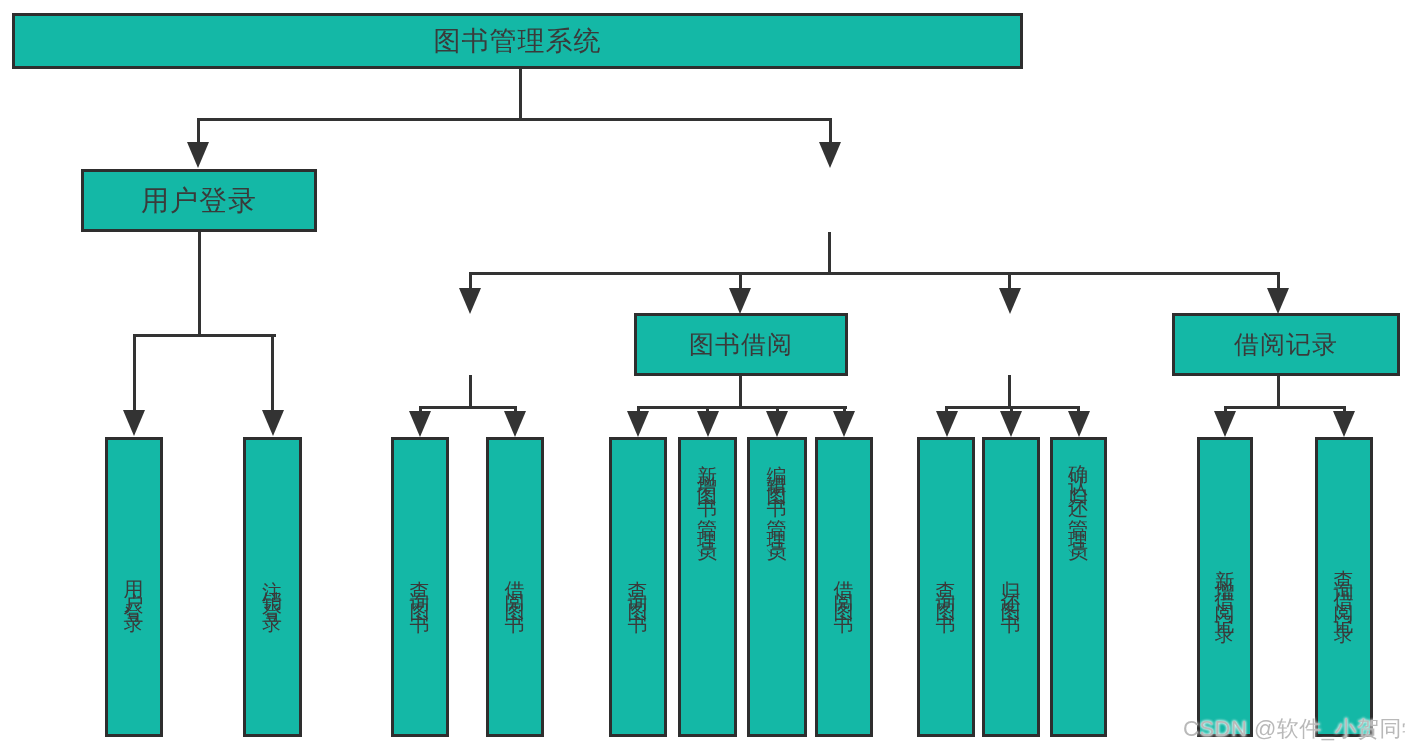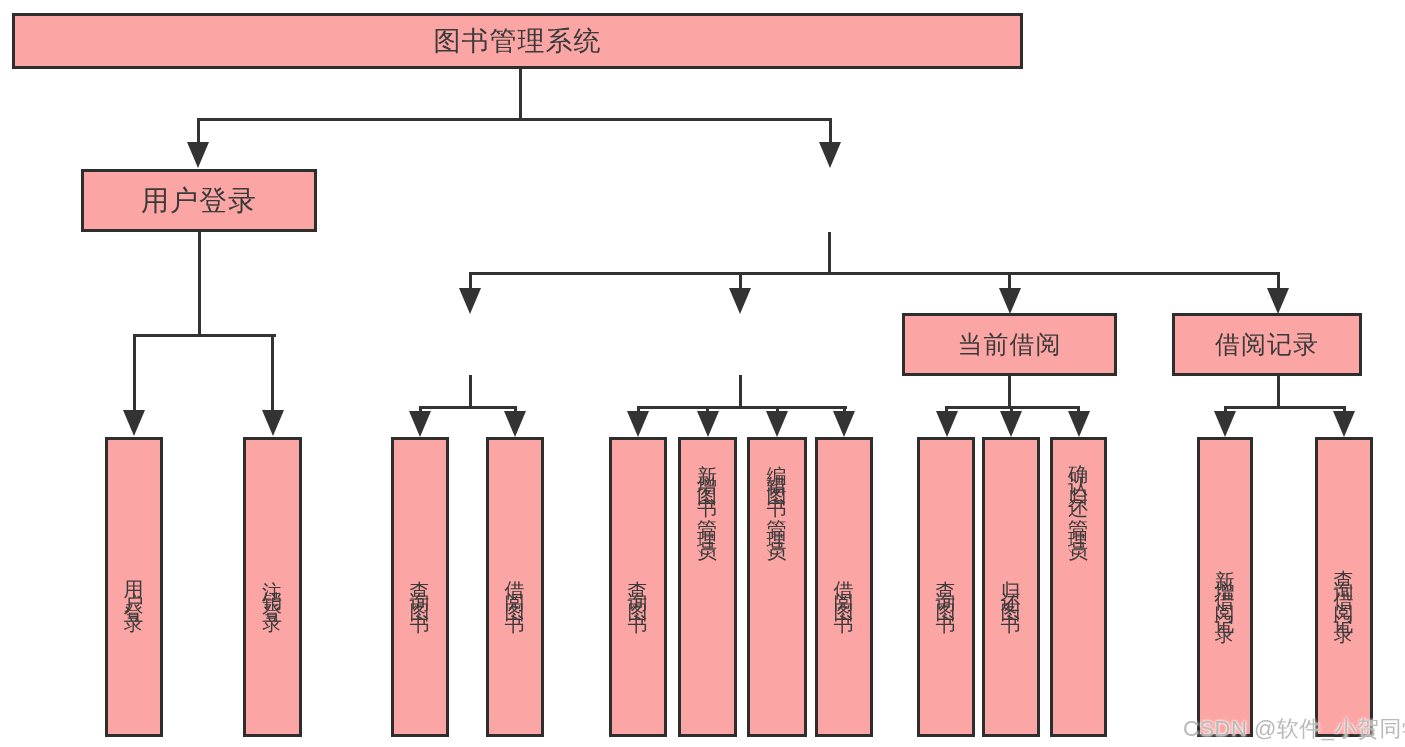--- a/index.html
+++ b/index.html
@@ -2,21 +2,21 @@
 <html><head>
 <meta charset="utf-8">
 <style>
   * { margin:0; padding:0; box-sizing:border-box; }
   html,body { background:#ffffff; }
   .canvas {
     position:relative; width:1405px; height:747px; background:#ffffff;
     font-family:"Liberation Sans","DejaVu Sans",sans-serif; color:#3a3a3a; overflow:hidden;
   }
   .box {
-    position:absolute; background:#fca5a5; border:3px solid #2e2e2e;
+    position:absolute; background:#14b8a6; border:3px solid #2e2e2e;
     display:flex; align-items:center; justify-content:center; z-index:2;text-align:right;
   }
   .root { left:12px; top:13px; width:1011px; height:56px; font-size:27px; letter-spacing:1px; }
   .l2   { top:169px; width:236px; height:63px; font-size:28px; letter-spacing:1px; }
   .l3   { top:313px; width:215px; height:63px; font-size:25px; letter-spacing:1px; }
   .leaf { top:437px; width:58px; height:300px; }
   .vtext {
     writing-mode:vertical-lr; text-orientation:mixed;
     font-size:20px; letter-spacing:11px; line-height:1.1;
   }
@@ -37,22 +37,22 @@
 </style>
 <title>图书管理系统</title></head>
 <body>
 
 <div class="canvas">
 
   <div class="box root">图书管理系统</div>
 
   <div class="box l2" style="left:81px;">用户登录</div>
 
-  <div class="box l3" style="left:902px;  width:215px;">当前借阅</div>
-  <div class="box l3" style="left:1172px; width:190px;">借阅记录</div>
+  <div class="box l3" style="left:634px;  width:214px;">图书借阅</div>
+  <div class="box l3" style="left:1172px; width:228px;">借阅记录</div>
 
   <div class="box leaf" style="left:105px;">
     <span class="vtext">用户登录</span>
     </div>
   <div class="box leaf" style="left:243px;width:59px;">
     <span class="vtext">注销登录</span>
     </div>
 
   <div class="box leaf" style="left:391px;">
     <span class="vtext">查询图书</span>

